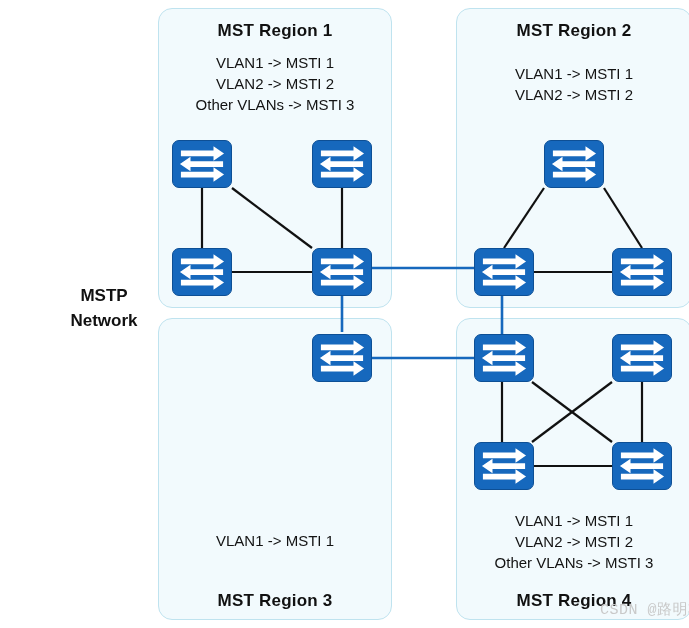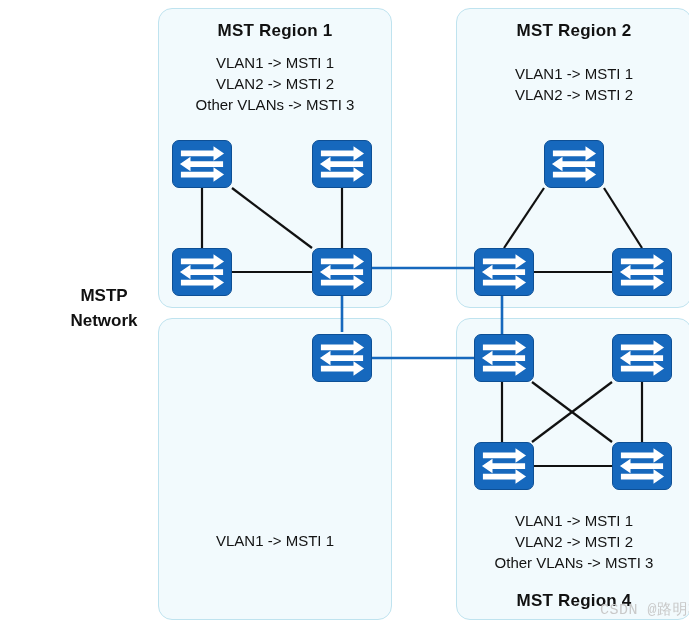--- a/index.html
+++ b/index.html
@@ -103,20 +103,21 @@
   <div class="region-title" style="left:114px; top:21px; width:234px;">MST Region 1</div>
   <div class="region-lines" style="left:114px; top:52px; width:234px;">VLAN1 -&gt; MSTI 1
 VLAN2 -&gt; MSTI 2
 Other VLANs -&gt; MSTI 3</div>
 
   <div class="region-title" style="left:412px; top:21px; width:236px;">MST Region 2</div>
   <div class="region-lines" style="left:412px; top:63px; width:236px;">VLAN1 -&gt; MSTI 1
 VLAN2 -&gt; MSTI 2</div>
 
   <div class="region-lines" style="left:114px; top:530px; width:234px;">VLAN1 -&gt; MSTI 1</div>
+  <div class="region-title" style="left:114px; top:591px; width:234px;">MST Region 3</div>
 
   <div class="region-lines" style="left:412px; top:510px; width:236px;">VLAN1 -&gt; MSTI 1
 VLAN2 -&gt; MSTI 2
 Other VLANs -&gt; MSTI 3</div>
   <div class="region-title" style="left:412px; top:591px; width:236px;">MST Region 4</div>
 
   <div class="network-label" style="white-space: pre-line;">MSTP
 Network</div>
 
   <svg class="links" viewBox="0 0 689 628">

